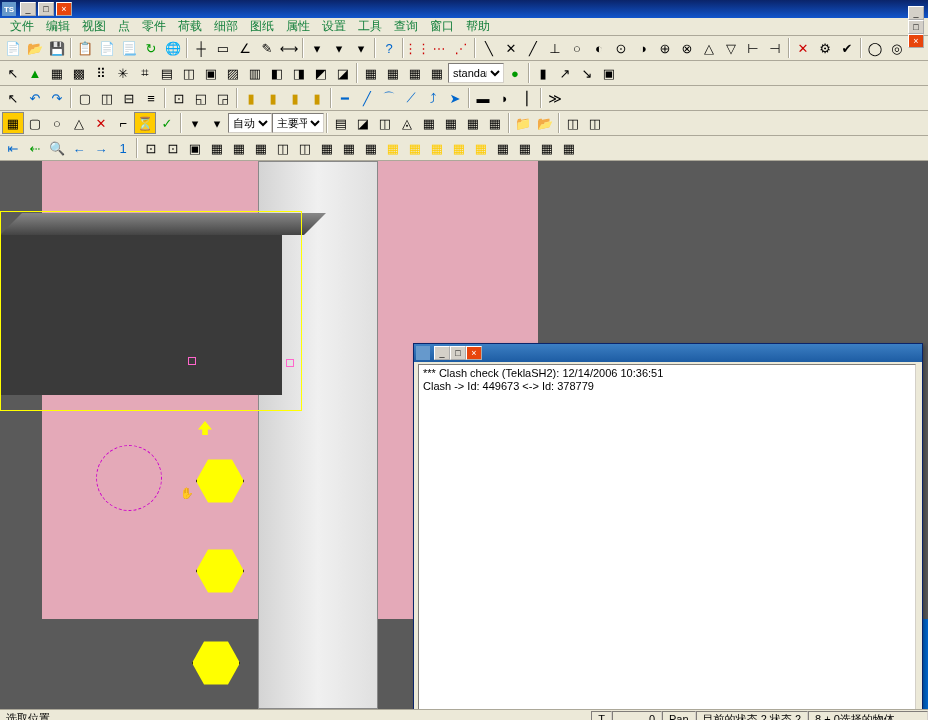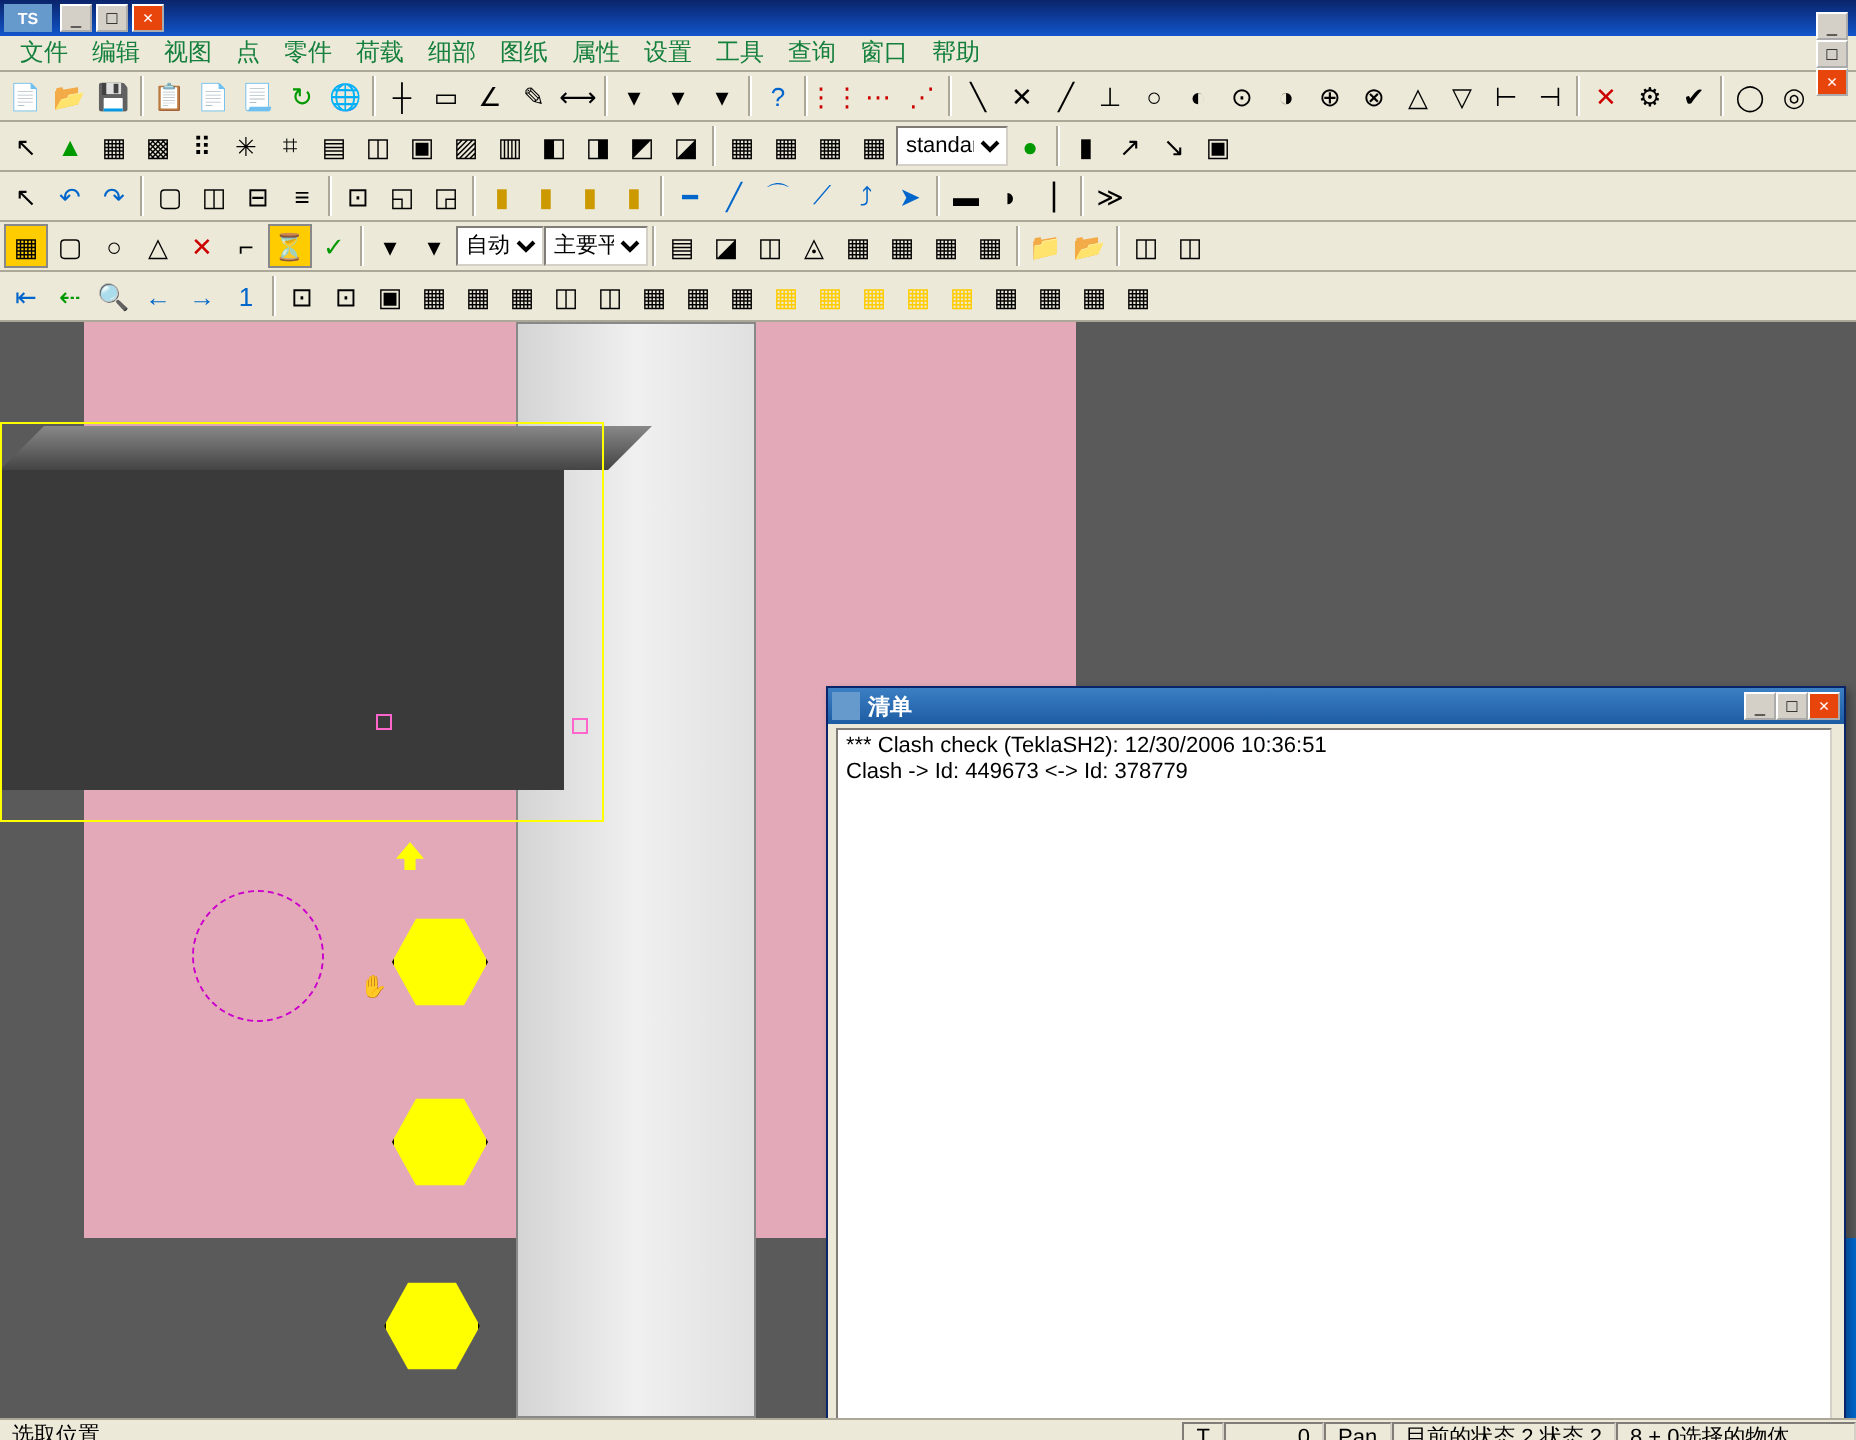--- a/index.html
+++ b/index.html
@@ -1,19 +1,19 @@
 <!DOCTYPE html>
 <html><head>
 <meta charset="utf-8">
 <style>
 * { margin: 0; padding: 0; box-sizing: border-box; font-family: "Microsoft YaHei", "SimSun", sans-serif; }
 body { width: 928px; height: 720px; background: #d4d0c8; overflow: hidden; font-size: 11px; }
 
 .titlebar { height: 18px; background: linear-gradient(to bottom, #0a246a, #1155cc); color: #fff; display: flex; align-items: center; padding: 0 2px; }
-.titlebar .icon { width: 24px; height: 14px; background: #6699cc; margin-right: 4px; display:flex;align-items:center;justify-content:center;font-size:8px;color:#fff;font-weight:bold; }
+.titlebar .icon { width: 14px; height: 14px; background: #6699cc; margin-right: 4px; display:flex;align-items:center;justify-content:center;font-size:8px;color:#fff;font-weight:bold; }
 .titlebar .title { flex: 1; font-size: 11px; font-weight: bold; }
 .titlebar .winbtns { display: flex; gap: 2px; }
 .winbtn { width: 16px; height: 14px; background: #d4d0c8; border: 1px outset #fff; display: flex; align-items: center; justify-content: center; font-size: 9px; color: #000; font-family: sans-serif; }
 .winbtn.close { background: #e8450c; color: #fff; }
 
 .menubar { height: 18px; background: #ece9d8; display: flex; align-items: center; padding: 0 4px; border-bottom: 1px solid #aca899; }
 .menuitem { padding: 0 6px; font-size: 12px; color: #15803d; cursor: default; }
 
 .toolbar { background: #ece9d8; border-bottom: 1px solid #aca899; display: flex; align-items: center; padding: 1px 2px; flex-wrap: wrap; }
 .tbtn { width: 22px; height: 22px; border: 1px solid transparent; display: flex; align-items: center; justify-content: center; margin: 0 0px; font-size: 13px; cursor: default; }
@@ -297,27 +297,26 @@
 
   <div class="axis-gizmo">
     <div class="axis-z"></div>
     <div style="position:absolute;left:18px;top:20px;width:18px;height:2px;background:#cc8800;transform:rotate(20deg);transform-origin:left"></div>
     <div style="position:absolute;left:18px;top:20px;width:14px;height:2px;background:#00cc00;transform:rotate(150deg);transform-origin:left"></div>
   </div>
 
   <div class="dialog">
     <div class="dialog-title">
       <div class="icon"></div>
-      <div class="t">清单</div>
       <div class="winbtn">_</div>
       <div class="winbtn">□</div>
       <div class="winbtn close">×</div>
     </div>
     <div class="dialog-body">
-      <div class="dialog-text"><span>*** Clash check (TeklaSH2): 12/30/2006 10:36:51</span>
+      <div class="dialog-text"><span>*** Clash check (TeklaSH2): 12/14/2006 10:36:51</span>
 <span>Clash -&gt; Id: 449673 &lt;-&gt; Id: 378779</span></div>
 
     </div>
   </div>
 </div>
 
 <div class="statusbar">
   <div class="cell" style="flex:1;border:none">选取位置</div>
   <div class="cell">T</div>
   <div class="cell" style="width:50px;text-align:right">0</div>

